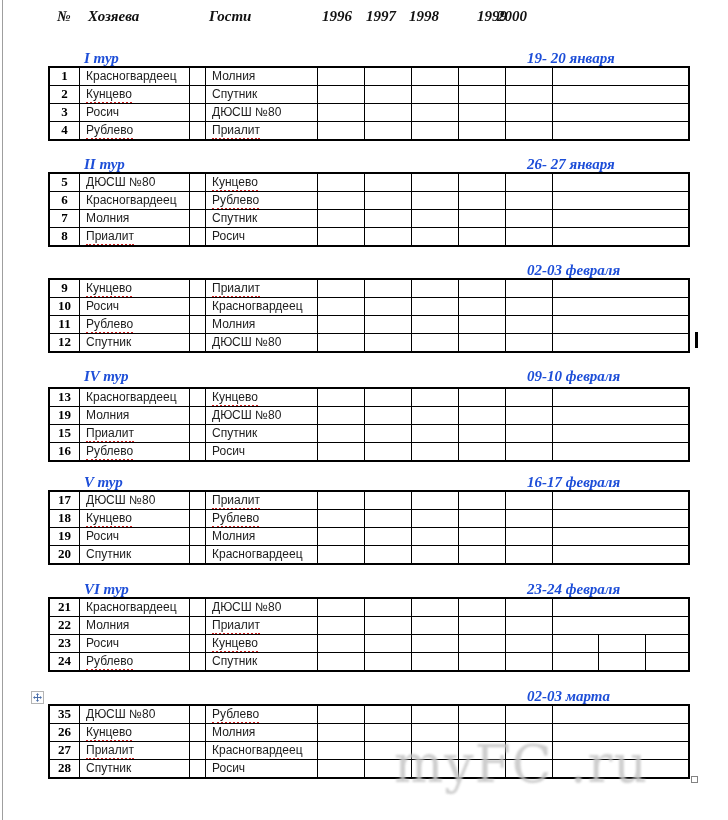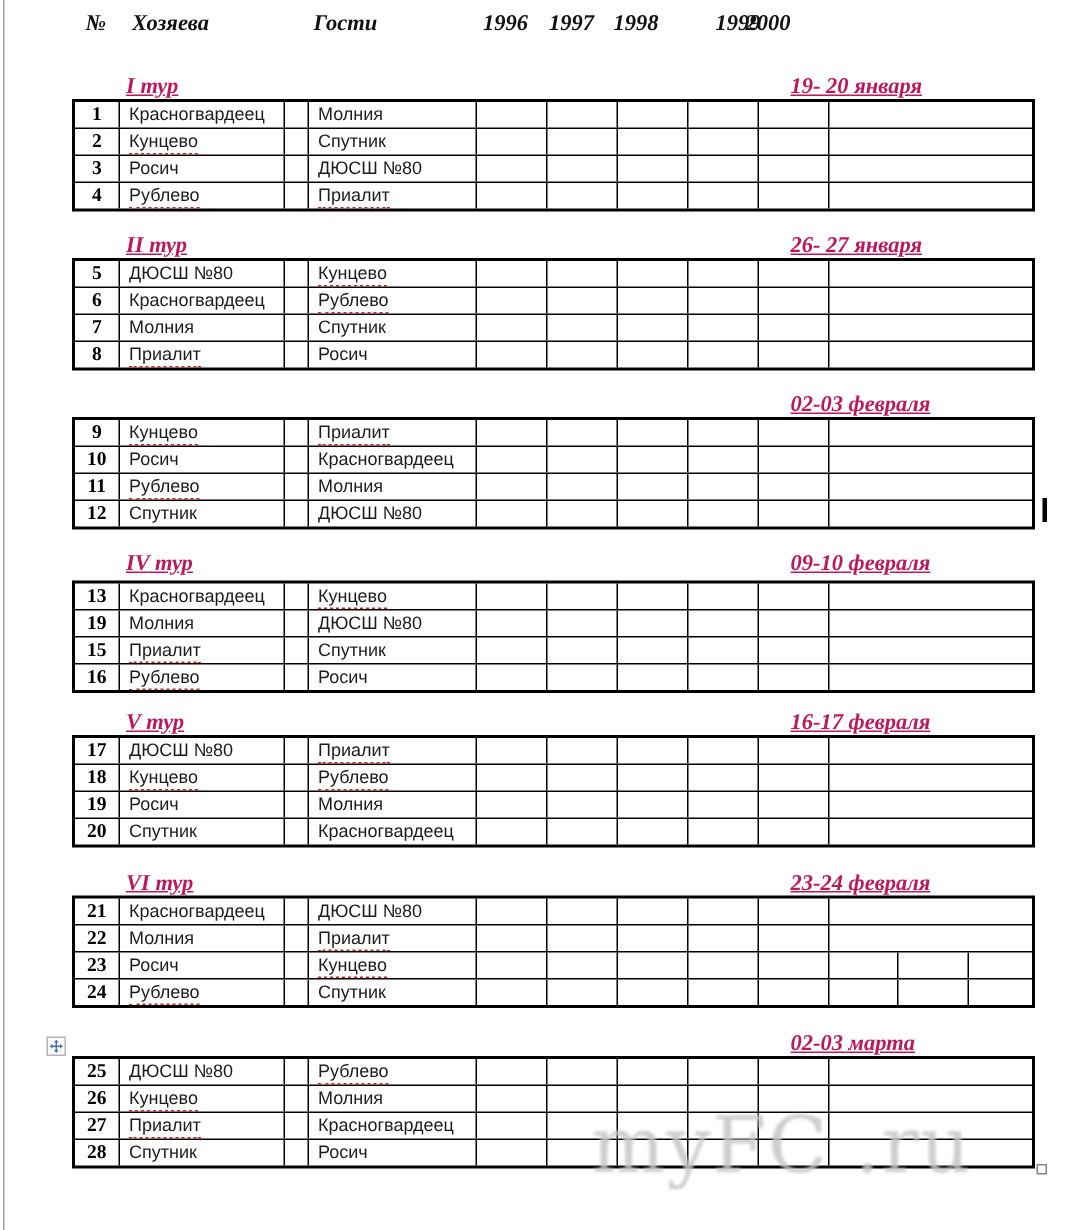--- a/index.html
+++ b/index.html
@@ -20,21 +20,21 @@
   .h-num{left:57px;}
   .h-hosts{left:88px;}
   .h-guests{left:209px;}
   .h-y0{left:322px;}.h-y1{left:366px;}.h-y2{left:409px;}.h-y3{left:453px;margin-left:24px;}.h-y4{left:497px;}
 
   
   .tour-title,.tour-date{
     position:absolute;
     font-family:"Liberation Serif",serif;
     font-style:italic;font-weight:bold;
-    font-size:15px;color:#be185d;white-space:nowrap;text-decoration:underline;
+    font-size:15px;color:#1d4ed8;white-space:nowrap;
   }
   .tour-title{left:84px;}
   .tour-date{left:527px;}
 
   .match-table{
     position:absolute;left:48px;width:642px;
     border:2px solid #000;box-sizing:border-box;background:#fff;
   }
   .m-row{display:flex;height:17px;}
   .m-row + .m-row{border-top:1px solid #000;}
@@ -423,21 +423,21 @@
             <div class="sub sub3"></div>
           </div>
         </div>
       </div>
     </div>
     <div class="tour-section">
       <div class="tour-title" style="top: 688px; margin-top: 32px;">VII тур</div>
       <div class="tour-date" style="top: 688px;">02-03 марта</div>
       <div class="match-table" style="top: 704px;">
         <div class="m-row">
-          <div class="cell c-num">25</div>
+          <div class="cell c-num">35</div>
           <div class="cell c-host c-name"><span class="team">ДЮСШ №80</span></div>
           <div class="cell c-gap"></div>
           <div class="cell c-guest c-name"><span class="team sp">Рублево</span></div>
           <div class="cell c-year"></div>
           <div class="cell c-year"></div>
           <div class="cell c-year"></div>
           <div class="cell c-year"></div>
           <div class="cell c-year"></div>
           <div class="cell c-last"></div>
         </div>

